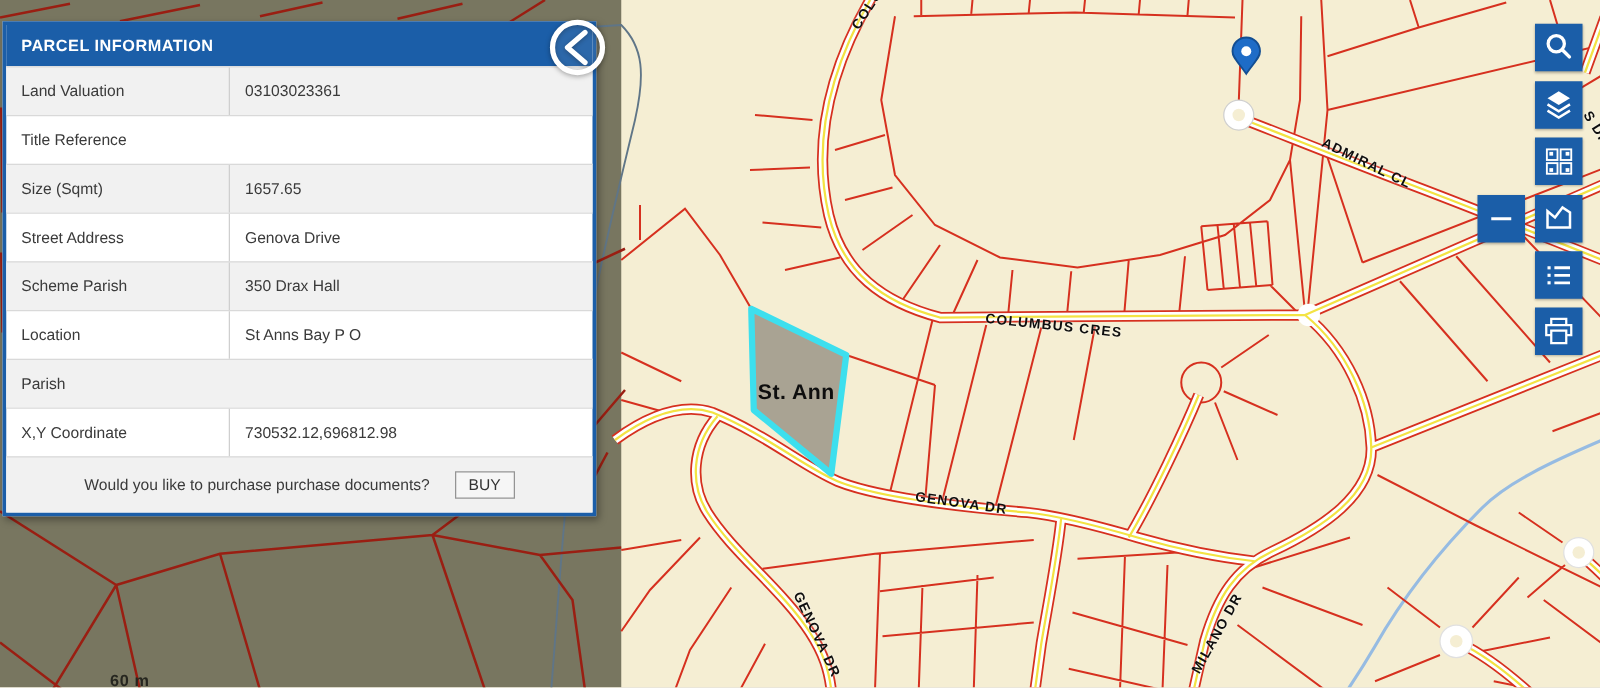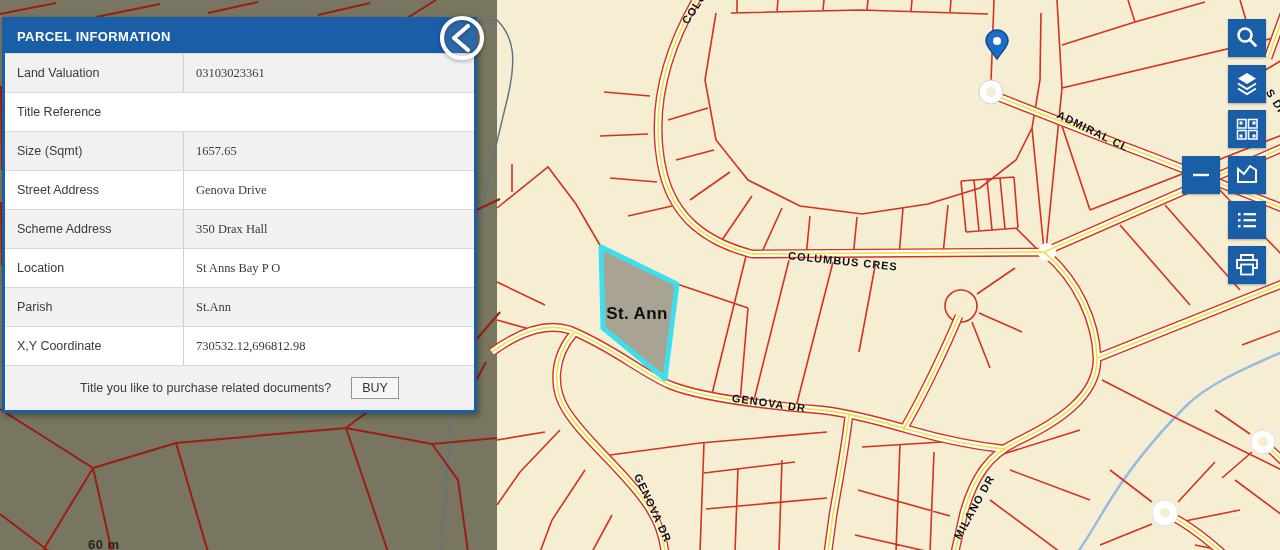--- a/index.html
+++ b/index.html
@@ -17,21 +17,21 @@
   .panel{position:absolute;left:2px;top:17px;width:475px;background:#fff;
     border:3px solid #1b5ea8;box-shadow:2px 3px 6px rgba(0,0,0,.35);box-sizing:border-box;}
   .panel-header{height:33px;line-height:33px;background:#1b5ea8;color:#fff;
     font-size:13px;font-weight:700;padding-left:12px;letter-spacing:.4px;}
   .prow{display:flex;height:38px;align-items:center;font-size:12.5px;color:#3a3a3a;
     border-top:1px solid #d9d9d9;}
   .prow:first-of-type{border-top:none;}
   .prow.alt{background:#f1f1f1;}
   .prow .cell-label{width:178px;padding-left:12px;box-sizing:border-box;flex:none;}
   .prow .cell-value{flex:1;padding-left:12px;border-left:1px solid #cfcfcf;
-    height:100%;display:flex;align-items:center;font-family:Liberation Serif, serif;}
+    height:100%;display:flex;align-items:center;}
   .pfooter{height:44px;background:#f1f1f1;border-top:1px solid #d9d9d9;
     display:flex;align-items:center;justify-content:center;font-size:12.5px;color:#3a3a3a;}
   .buy-btn{margin-left:20px;font-family:"Liberation Sans",sans-serif;font-size:12.5px;color:#333;
     background:#f6f6f6;border:1px solid #949494;padding:3px 10px;cursor:pointer;}
 
   
   .back-btn{position:absolute;left:438px;top:14px;width:48px;height:48px;cursor:pointer;
     filter:drop-shadow(0 1px 2px rgba(0,0,0,.35));}
 
   
@@ -170,38 +170,37 @@
     </div>
     <div class="prow alt">
       <div class="cell-label">Size (Sqmt)</div>
       <div class="cell-value">1657.65</div>
     </div>
     <div class="prow">
       <div class="cell-label">Street Address</div>
       <div class="cell-value">Genova Drive</div>
     </div>
     <div class="prow alt">
-      <div class="cell-label">Scheme Address</div>
+      <div class="cell-label">Scheme Parish</div>
       <div class="cell-value">350 Drax Hall</div>
     </div>
     <div class="prow">
       <div class="cell-label">Location</div>
       <div class="cell-value">St Anns Bay P O</div>
     </div>
     <div class="prow alt">
       <div class="cell-label">Parish</div>
-      <div class="cell-value">St.Ann</div>
     </div>
     <div class="prow">
       <div class="cell-label">X,Y Coordinate</div>
       <div class="cell-value">730532.12,696812.98</div>
     </div>
 
     <div class="pfooter">
-      <span>Title you like to purchase related documents?</span>
+      <span>Would you like to purchase purchase documents?</span>
       <button class="buy-btn">BUY</button>
     </div>
   </div>
 
   <div class="back-btn">
     <svg width="48" height="48" viewBox="0 0 48 48">
       <circle cx="24" cy="24" r="20" fill="rgba(255,255,255,0.08)" stroke="#ffffff" stroke-width="4.2"></circle>
       <polyline points="30,12 16,24 30,36" fill="none" stroke="#ffffff" stroke-width="4.2" stroke-linecap="round" stroke-linejoin="round"></polyline>
     </svg>
   </div>

